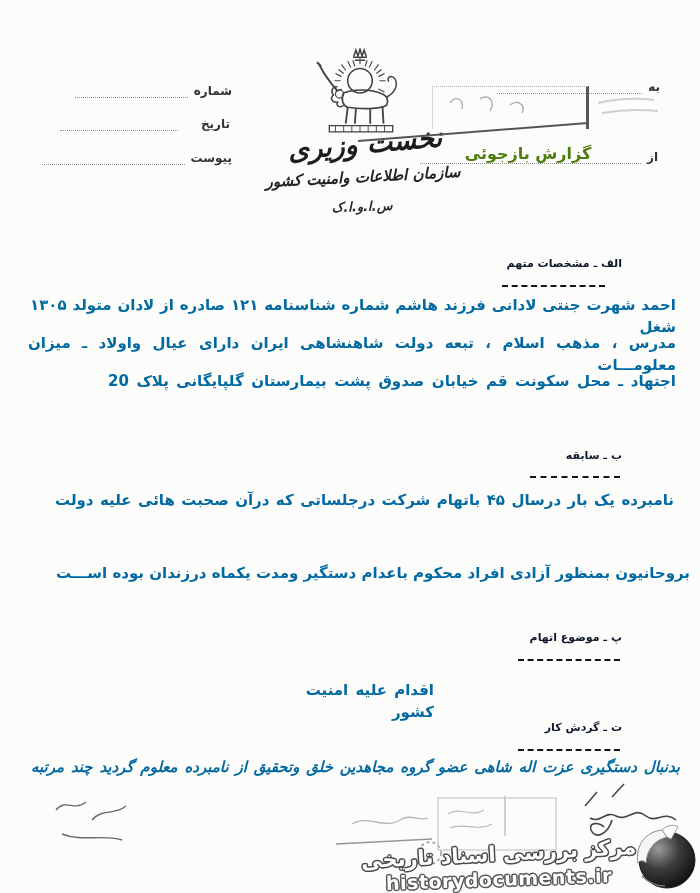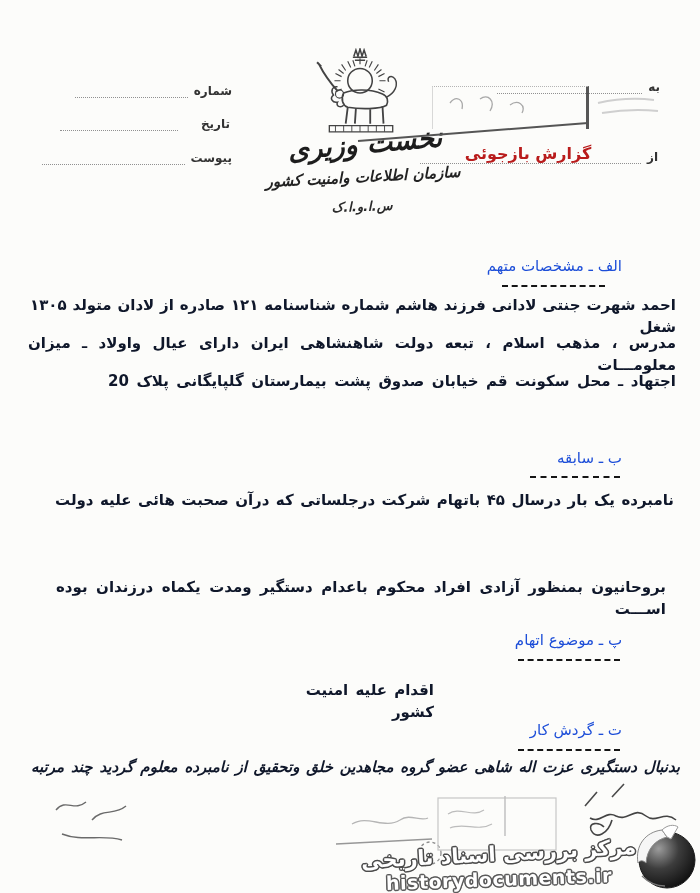--- a/index.html
+++ b/index.html
@@ -30,48 +30,48 @@
         font-size:12px;font-weight:bold;color:#333;}
   .mrow .dots{flex:1;border-bottom:1px dotted #909090;height:1.05em;}
   .row-number{left:75px;width:157px;top:84px;}
   .row-date{left:60px;width:170px;top:117px;gap:23px;}
   .row-attach{left:42px;width:190px;top:151px;}
   .row-to{left:497px;width:163px;top:80px;}
   .row-from{left:420px;width:238px;top:150px;}
   .row-about{left:378px;width:252px;top:239px;font-size:11px;}
   .from-value{
     position:absolute;left:28px;top:-6px;width:160px;text-align:center;
-    font-size:16px;font-weight:bold;color:#b91c1c;white-space:nowrap;
+    font-size:16px;font-weight:bold;color:#4d7c0f;white-space:nowrap;
   }
   
   .stamp-box{
     position:absolute;left:432px;top:86px;width:153px;height:42px;
     border-top:1px dotted #a8a8a8;border-left:1px solid #d2d2d2;
     border-right:3px solid #3a3a3a;opacity:.85;
   }
   .marks{position:absolute;pointer-events:none;}
   
-  .shead{position:absolute;font-size:15px;font-weight:normal;color:#1d4ed8;white-space:nowrap;}
+  .shead{position:absolute;font-size:11px;font-weight:bold;color:#0f172a;white-space:nowrap;}
   .sunder{position:absolute;height:0;border-bottom:2.5px dashed #151515;}
   .h-a{top:257px;right:78px;}  .u-a{top:285px;right:95px;width:103px;}
   .h-b{top:449px;right:78px;}  .u-b{top:476px;right:80px;width:90px;}
   .h-p{top:631px;right:78px;}  .u-p{top:659px;right:80px;width:102px;}
   .h-t{top:721px;right:78px;}  .u-t{top:749px;right:80px;width:102px;}
   
   .tline{
-    position:absolute;font-size:15px;font-weight:bold;color:#0f172a;
+    position:absolute;font-size:15px;font-weight:bold;color:#0369a1;
     line-height:22px;direction:rtl;
   }
   .just{text-align:justify;text-align-last:justify;}
   .l-a1{top:294px;right:24px;left:30px;}
   .l-a2{top:332px;right:24px;left:28px;}
   .l-a3{top:370px;right:24px;left:108px;}
   .l-b1{top:489px;right:26px;left:55px;}
   .l-b2{top:525px;right:26px;left:33px;}
-  .l-b3{top:562px;right:34px;left:56px;margin-top:14px;}
+  .l-b3{top:562px;right:10px;left:56px;}
   .l-p1{top:679px;left:278px;width:156px;text-align:right;word-spacing:2px;}
   .l-t1{top:756px;right:20px;left:31px;font-style:italic;}
   
   .wm{position:absolute;right:0;bottom:0;width:330px;height:78px;}
   .wm-fa{
     position:absolute;right:64px;bottom:27px;white-space:nowrap;
     font-size:21px;font-weight:bold;color:#fff;transform:rotate(-3deg);
     text-shadow:-1.5px 0 #4c4c4c,1.5px 0 #4c4c4c,0 -1.5px #4c4c4c,0 1.5px #4c4c4c,
                 -1px -1px #4c4c4c,1px 1px #4c4c4c,-1px 1px #4c4c4c,1px -1px #4c4c4c;
   }

